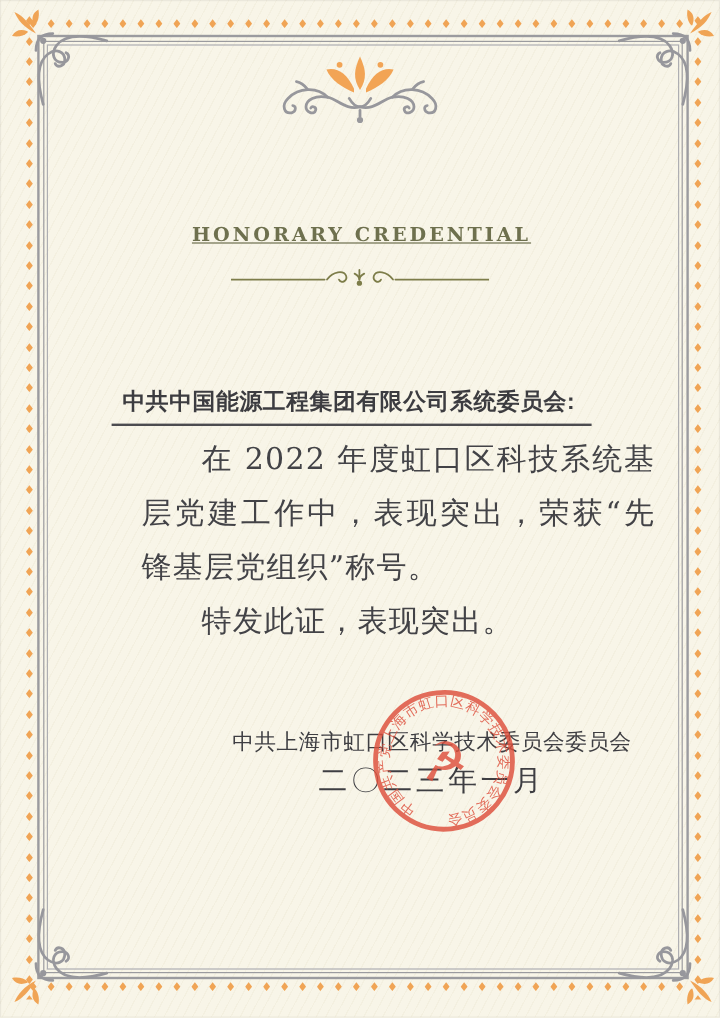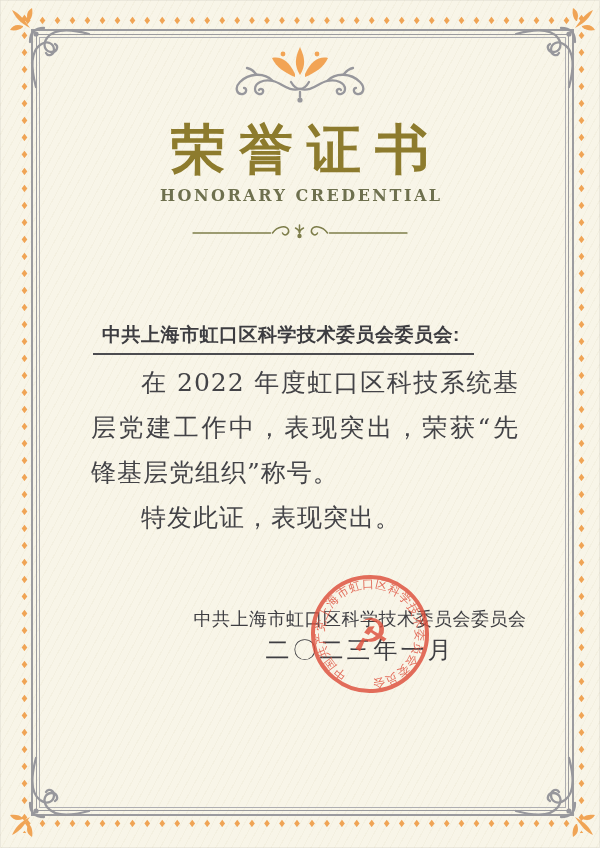--- a/index.html
+++ b/index.html
@@ -40,32 +40,32 @@
   .flourish-top{position:absolute;left:50%;top:44px;transform:translateX(-50%);}
   .title{
     position:absolute;left:0;right:0;top:114px;margin:0;
     text-align:center;font-family:"Liberation Sans", sans-serif;
     font-size:54px;font-weight:bold;color:#8d7b2d;
     letter-spacing:14px;text-indent:14px;
   }
   .subtitle{
     position:absolute;left:0;right:0;top:186px;margin:0;text-align:center;
     font-family:"DejaVu Serif", serif;font-size:16px;font-weight:600;
-    color:#6e704e;letter-spacing:2.5px;text-indent:2.5px;
+    color:#6e704e;letter-spacing:2.5px;text-indent:2.5px;text-decoration:underline;
   }
   .divider{position:absolute;left:50%;top:222px;transform:translateX(-50%);}
   
   .recipient{
     position:absolute;left:93px;top:322px;
     font-family:"Liberation Sans", sans-serif;font-size:19px;font-weight:bold;
     color:#3c3c40;letter-spacing:0.5px;
     padding:0 14px 5px 9px;border-bottom:2px solid #4c4c50;
   }
   .body-text{
-    position:absolute;left:91px;top:360px;width:428px;
+    position:absolute;left:118px;top:360px;width:428px;
     font-size:25px;line-height:45px;letter-spacing:1px;
     color:#434347;text-align:justify;
   }
   .body-text p{margin:0;text-indent:2em;}
   
   .signoff{
     position:absolute;left:188px;top:604px;width:344px;text-align:center;
     color:#3e3e42;z-index:1;
   }
   .issuer{font-size:18px;letter-spacing:0.5px;line-height:30px;}
@@ -145,37 +145,36 @@
       <path d="M48,37 C39,28 24,29 15,38 C9,44 12,51 18,50 C22,49 22,44 19,44"></path>
       <path d="M31,30 q-4,-5 -9,-6"></path>
       <path d="M75,45 C87,48 93,39 102,37 C112,35 120,39 120,45 C120,50 113,52 112,48 C111,45 115,44 116,46"></path>
       <path d="M102,37 C111,28 126,29 135,38 C141,44 138,51 132,50 C128,49 128,44 131,44"></path>
       <path d="M119,30 q4,-5 9,-6"></path>
       <path d="M75,48 l0,5"></path>
       <circle cx="75" cy="56" r="2.6" fill="#98989c" stroke="none"></circle>
     </g>
   </svg>
 
-  <h1 class="title">荣誉证书</h1>
   <div class="subtitle">HONORARY CREDENTIAL</div>
 
   <svg class="divider" width="215" height="22" viewBox="0 0 215 22">
     <g class="olive-stroke">
       <line x1="0" y1="11" x2="78" y2="11"></line>
       <line x1="137" y1="11" x2="215" y2="11"></line>
       <path d="M80,11 C85,4 94,3 96,8 C97,12 92,15 90,11"></path>
       <path d="M135,11 C130,4 121,3 119,8 C118,12 123,15 125,11"></path>
       <path d="M107,3 v7"></path>
       <path d="M103,6 q4,2 4,5"></path>
       <path d="M111,6 q-4,2 -4,5"></path>
       <circle cx="107" cy="14" r="2.2" fill="#7d7d4a" stroke="none"></circle>
     </g>
   </svg>
 
-  <div class="recipient">中共上海市虹口区科学技术委员会委员会:</div>
+  <div class="recipient">中共中国能源工程集团有限公司系统委员会:</div>
 
   <div class="body-text">
     <p>在 2022 年度虹口区科技系统基层党建工作中，表现突出，荣获“先锋基层党组织”称号。</p>
     <p>特发此证，表现突出。</p>
   </div>
 
   <div class="signoff">
     <div class="issuer">中共上海市虹口区科学技术委员会委员会</div>
     <div class="issue-date">二〇二三年一月</div>
   </div>

